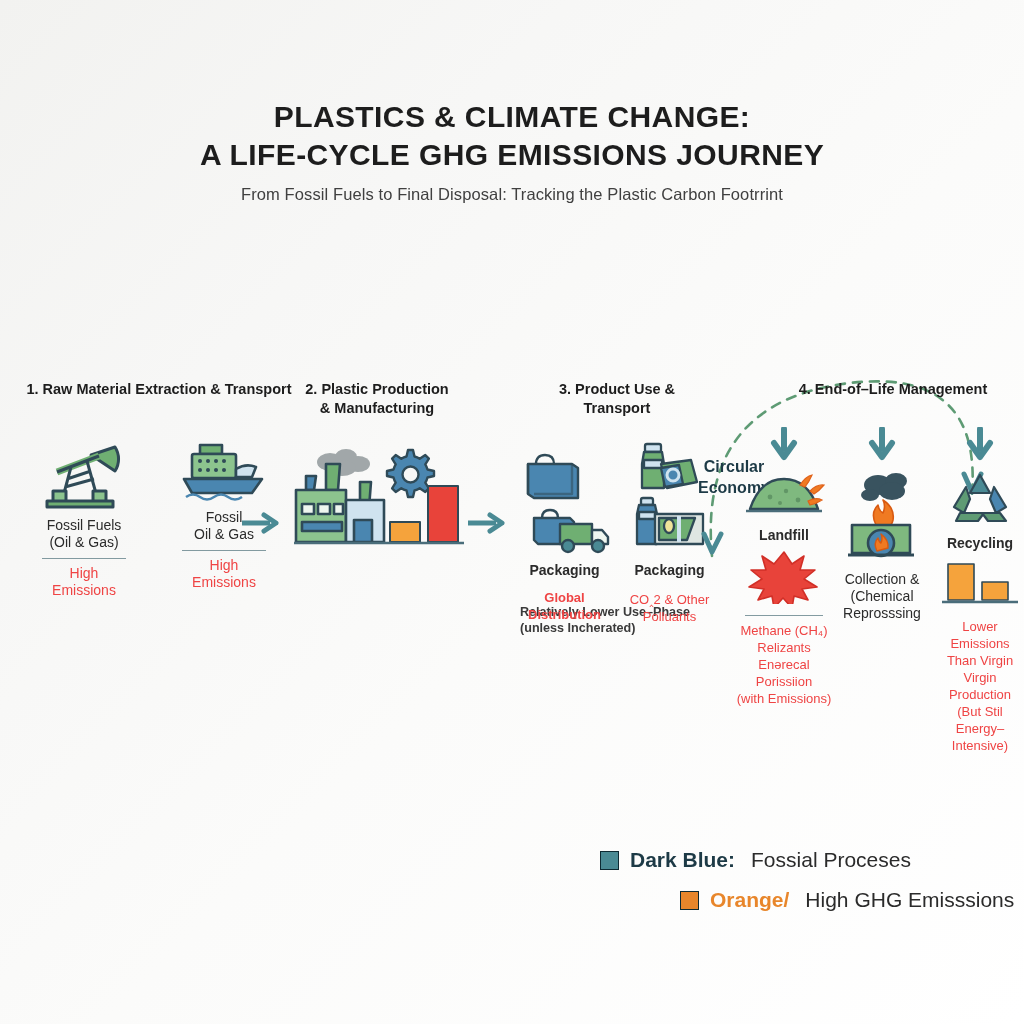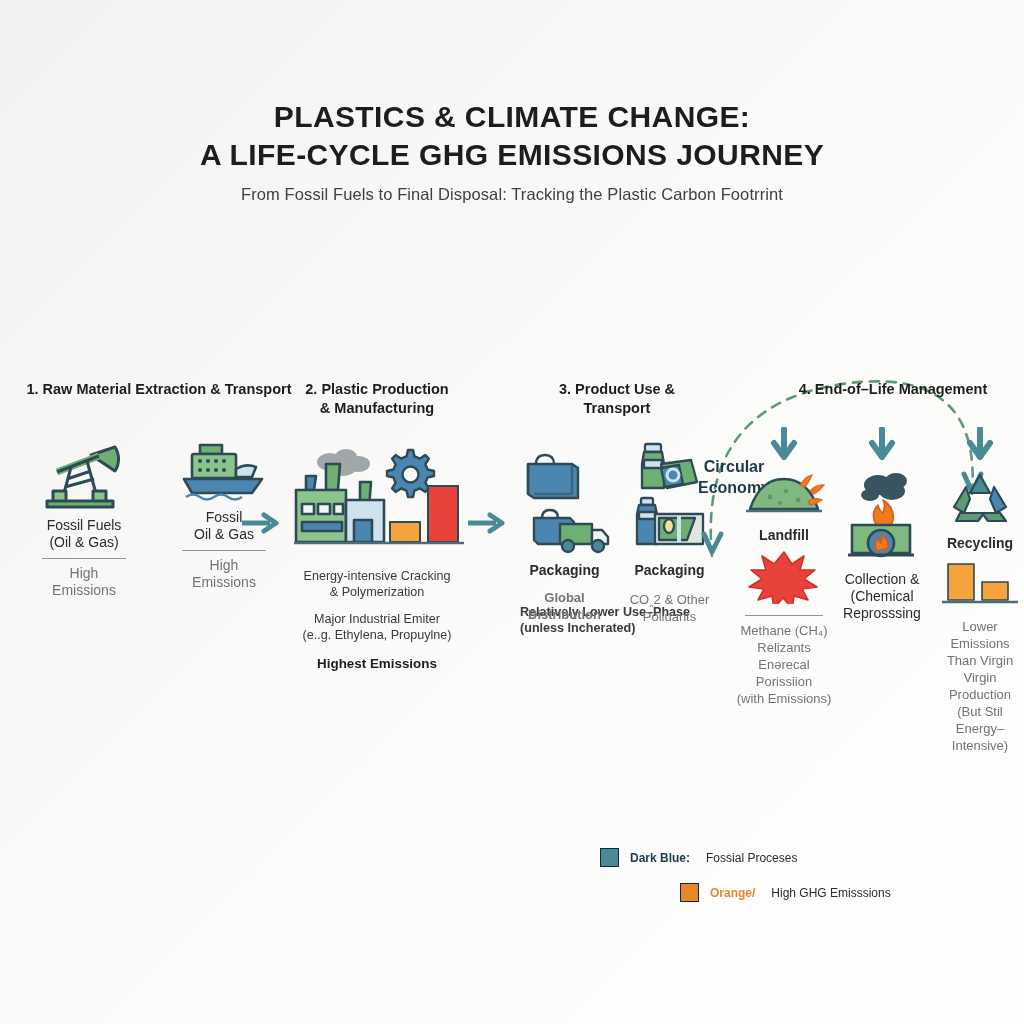--- a/index.html
+++ b/index.html
@@ -29,30 +29,30 @@
     text-align:center;
   }
   .icons{position:relative;margin-top:12px;}
   .icon-cell{position:absolute;text-align:center;}
   .icon-box{height:74px;display:flex;align-items:flex-end;justify-content:center;}
   .cap{
     font-size:14px;line-height:17px;color:#2b2b2b;margin-top:6px;
   }
   .cap.bold{font-weight:bold;}
   .rule{height:1px;background:#6d8a91;margin:7px auto 0;width:84px;opacity:.85;}
-  .sub2{font-size:14px;line-height:17px;color:#737373;margin-top:6px;}
+  .sub2{font-size:14px;line-height:17px;color:#ef4444;margin-top:6px;}
   .note{font-size:12.6px;line-height:16px;color:#3a3a3a;text-align:center;}
   .note.strong{font-weight:bold;font-size:13.4px;color:#1d1d1d;}
 
   
   .flow{position:absolute;}
 
   
   #legend{position:absolute;left:0;top:848px;width:1024px;}
-  .leg-row{display:flex;align-items:center;font-size:12px;}
+  .leg-row{display:flex;align-items:center;font-size:21px;}
   .swatch{width:17px;height:17px;border:1.5px solid #0e2a33;margin-right:11px;}
   .leg-key{font-weight:bold;color:#1d3a46;margin-right:16px;}
   .leg-val{color:#2b2b2b;}
   .leg-key.orange{color:#E8862B;}
 
   
   #watermark{position:absolute;right:28px;bottom:30px;width:56px;height:56px;opacity:.55;}
 </style>
 </head>
 <body>
@@ -173,27 +173,20 @@
 
           <g stroke="#2F4A57" stroke-width="2" stroke-linejoin="round">
             <rect x="102" y="80" width="30" height="20" fill="#F5A33C"></rect>
             <rect x="140" y="44" width="30" height="56" fill="#E8433A"></rect>
           </g>
           <path d="M6 101 L176 101" stroke="#4A6D7A" stroke-width="2.6"></path>
         </svg>
       </div>
     </div>
 
-    <div style="margin-top:14px;">
-      <div class="note" style="white-space:pre-line;">Energy-intensive Cracking
-&amp; Polymerization</div>
-      <div class="note" style="white-space:pre-line;margin-top:11px;">Major Industrial Emiter
-(e..g. Ethylena, Propuylne)</div>
-      <div class="note strong" style="margin-top:13px;">Highest Emissions</div>
-    </div>
   </div>
 
   <div class="flow" style="left:466px;top:130px;">
     <svg width="44" height="26" viewBox="0 0 44 26">
       <g stroke="#4A8A94" stroke-width="5" fill="none">
         <path d="M2 13 H30"></path>
           <path d="M24 5 L36 13 L24 21" stroke-linejoin="round" stroke-linecap="round"></path>
       </g>
     </svg>
   </div>

